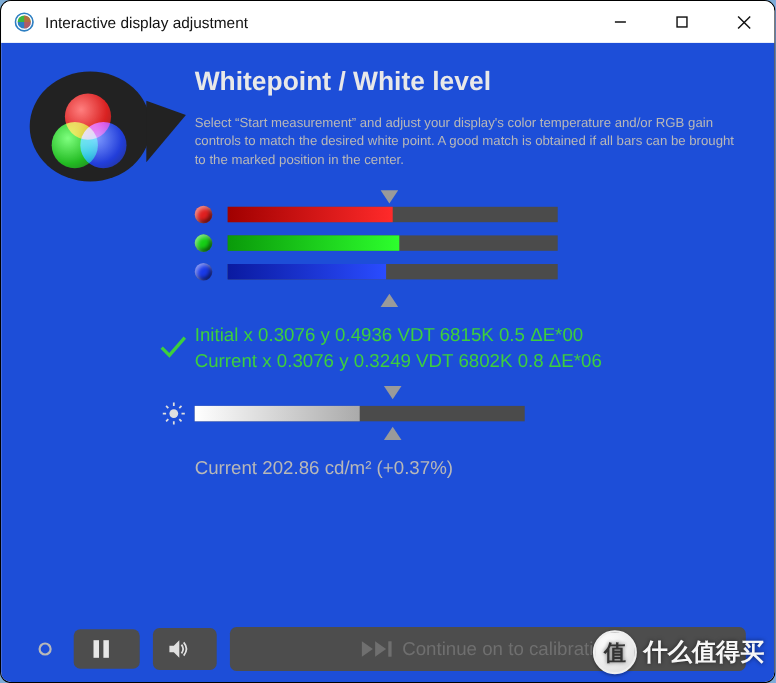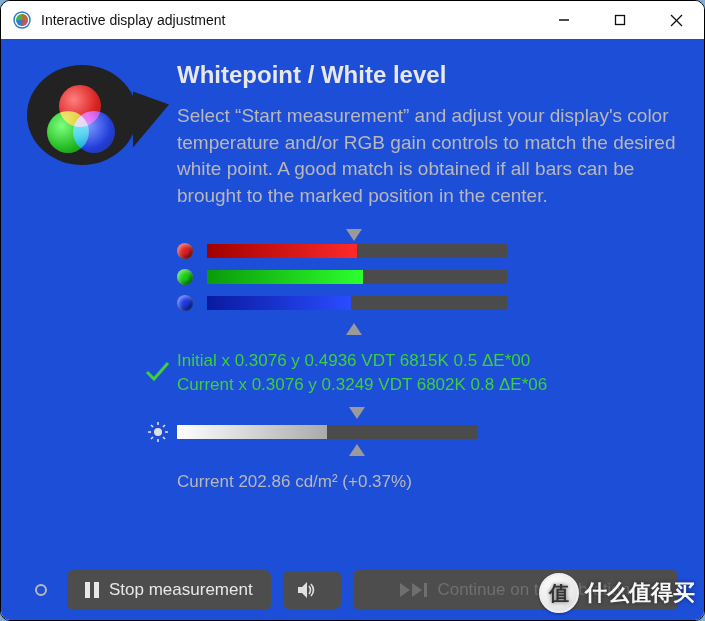--- a/index.html
+++ b/index.html
@@ -73,21 +73,21 @@
     transform: skewY(-8deg);
   }
   .rgb-circles { position: absolute; top: 20px; left: 20px; }
   .circ { position: absolute; width: 42px; height: 42px; border-radius: 50%; mix-blend-mode: screen; }
   .circ.r { background: radial-gradient(circle at 35% 35%, #ff6b6b, #d40000 60%, #7a0000); top: 0; left: 12px; }
   .circ.g { background: radial-gradient(circle at 35% 35%, #6bff6b, #00b000 60%, #005a00); top: 26px; left: 0; }
   .circ.b { background: radial-gradient(circle at 35% 35%, #6b8bff, #0020d4 60%, #00106a); top: 26px; left: 26px; }
 
   .text-col { flex: 1; }
   h2 { color: #e8e8e8; font-size: 24px; font-weight: 700; margin-bottom: 14px; }
-  .desc { font-size: 19px; line-height: 1.4; color: #b8b8b8; margin-bottom: 18px; max-width: 500px; }
+  .desc { font-size: 12px; line-height: 1.4; color: #b8b8b8; margin-bottom: 18px; max-width: 500px; }
 
   .bars-block { position: relative; padding: 16px 0 20px 0; }
   .bar-row {
     display: flex; align-items: center; margin-bottom: 10px;
   }
   .led {
     width: 16px; height: 16px; border-radius: 50%; margin-right: 14px;
     background: var(--c);
     box-shadow: inset 2px 2px 4px rgba(255,255,255,0.5), inset -2px -2px 4px rgba(0,0,0,0.6);
   }
@@ -276,21 +276,20 @@
 
     <div class="bottombar">
       <div class="dot-btn">
         <span class="dot"></span>
       </div>
       <div class="btn">
         <span class="pause-icon icon-span">
             <span></span>
             <span></span>
           </span>
-        <span>Stop measurement</span>
       </div>
       <div class="btn icon-only">
         <svg width="20" height="18" viewBox="0 0 20 18">
           <path d="M1 6 h4 l5 -5 v16 l-5 -5 h-4 z" fill="#e0e0e0"></path>
           <path d="M12 5 q3 4 0 8" fill="none" stroke="#e0e0e0" stroke-width="1.6"></path>
           <path d="M14 3 q5 6 0 12" fill="none" stroke="#e0e0e0" stroke-width="1.6"></path>
         </svg>
       </div>
       <div class="btn disabled" style="flex:1">
         <span class="skip-icon icon-span">

